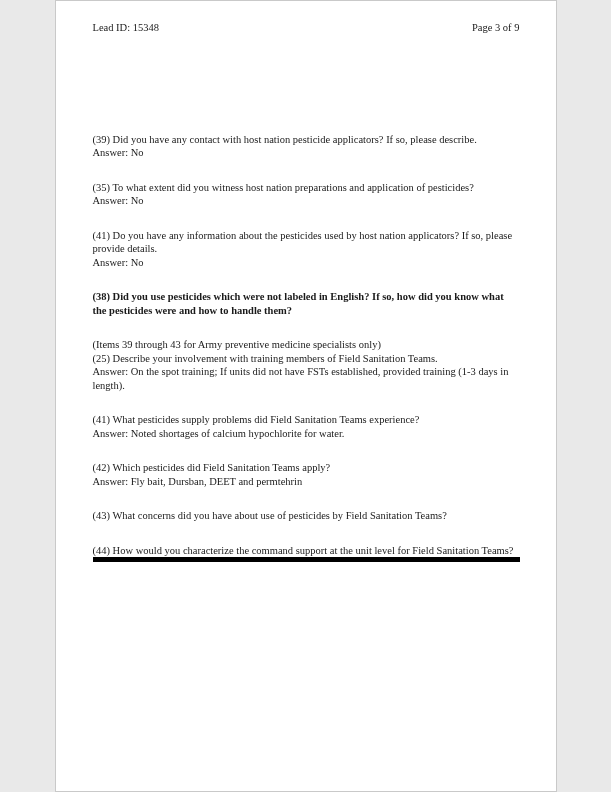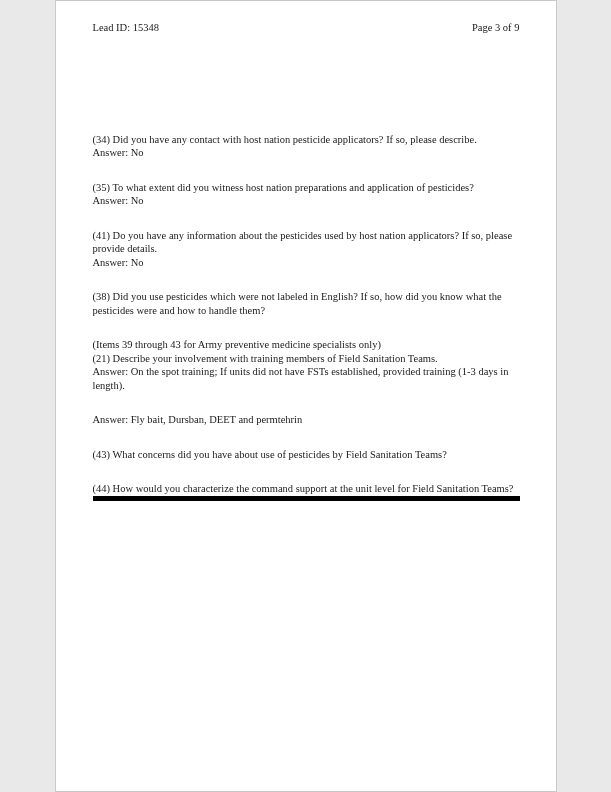--- a/index.html
+++ b/index.html
@@ -31,20 +31,21 @@
     margin-top: 98px;
   }
   p {
     margin: 0;
     padding: 0;
   }
   .qa {
     margin-bottom: 21px;
   }
   .qa.gap-lg {
+    font-weight: bold;
   }
   .qa.last {
     margin-bottom: 0;
   }
   .bottom-rule {
     height: 5px;
     background: #000000;
     width: 100%;
   }
 </style>
@@ -54,50 +55,53 @@
 <div class="page">
 
   <div class="header">
     <span>Lead ID: 15348</span>
     <span>Page 3 of 9</span>
   </div>
 
   <div class="content">
 
     <div class="qa">
-      <p>(34)  Did you have any contact with host nation pesticide applicators?  If so, please describe.</p>
+      <p>(39)  Did you have any contact with host nation pesticide applicators?  If so, please describe.</p>
       <p>Answer:  No</p>
     </div>
 
     <div class="qa">
       <p>(35)  To what extent did you witness host nation preparations and application of pesticides?</p>
       <p>Answer:  No</p>
     </div>
 
     <div class="qa">
       <p>(41)  Do you have any information about the pesticides used by host nation applicators?  If so, please provide details.</p>
       <p>Answer:  No</p>
     </div>
 
 
     <div class="qa gap-lg">
       <p>(38)  Did you use pesticides which were not labeled in English?  If so, how did you know what the pesticides were and how to handle them?</p>
     </div>
 
     <div class="qa">
       <p>(Items 39 through 43 for Army preventive medicine specialists only)</p>
-      <p>(21)  Describe your involvement with training members of Field Sanitation Teams.</p>
+      <p>(25)  Describe your involvement with training members of Field Sanitation Teams.</p>
       <p>Answer:  On the spot training;  If units did not have FSTs established, provided training (1-3 days in length).</p>
     </div>
 
 
     <div class="qa">
+      <p>(41)  What pesticides supply problems did Field Sanitation Teams experience?</p>
+      <p>Answer:  Noted shortages of calcium hypochlorite for water.</p>
     </div>
 
     <div class="qa">
+      <p>(42)  Which pesticides did Field Sanitation Teams apply?</p>
       <p>Answer:  Fly bait, Dursban, DEET and permtehrin</p>
     </div>
 
     <div class="qa">
       <p>(43)  What concerns did you have about use of pesticides by Field Sanitation Teams?</p>
     </div>
 
     <div class="qa last">
       <p>(44)  How would you characterize the command support at the unit level for Field Sanitation Teams?</p>
     </div>

